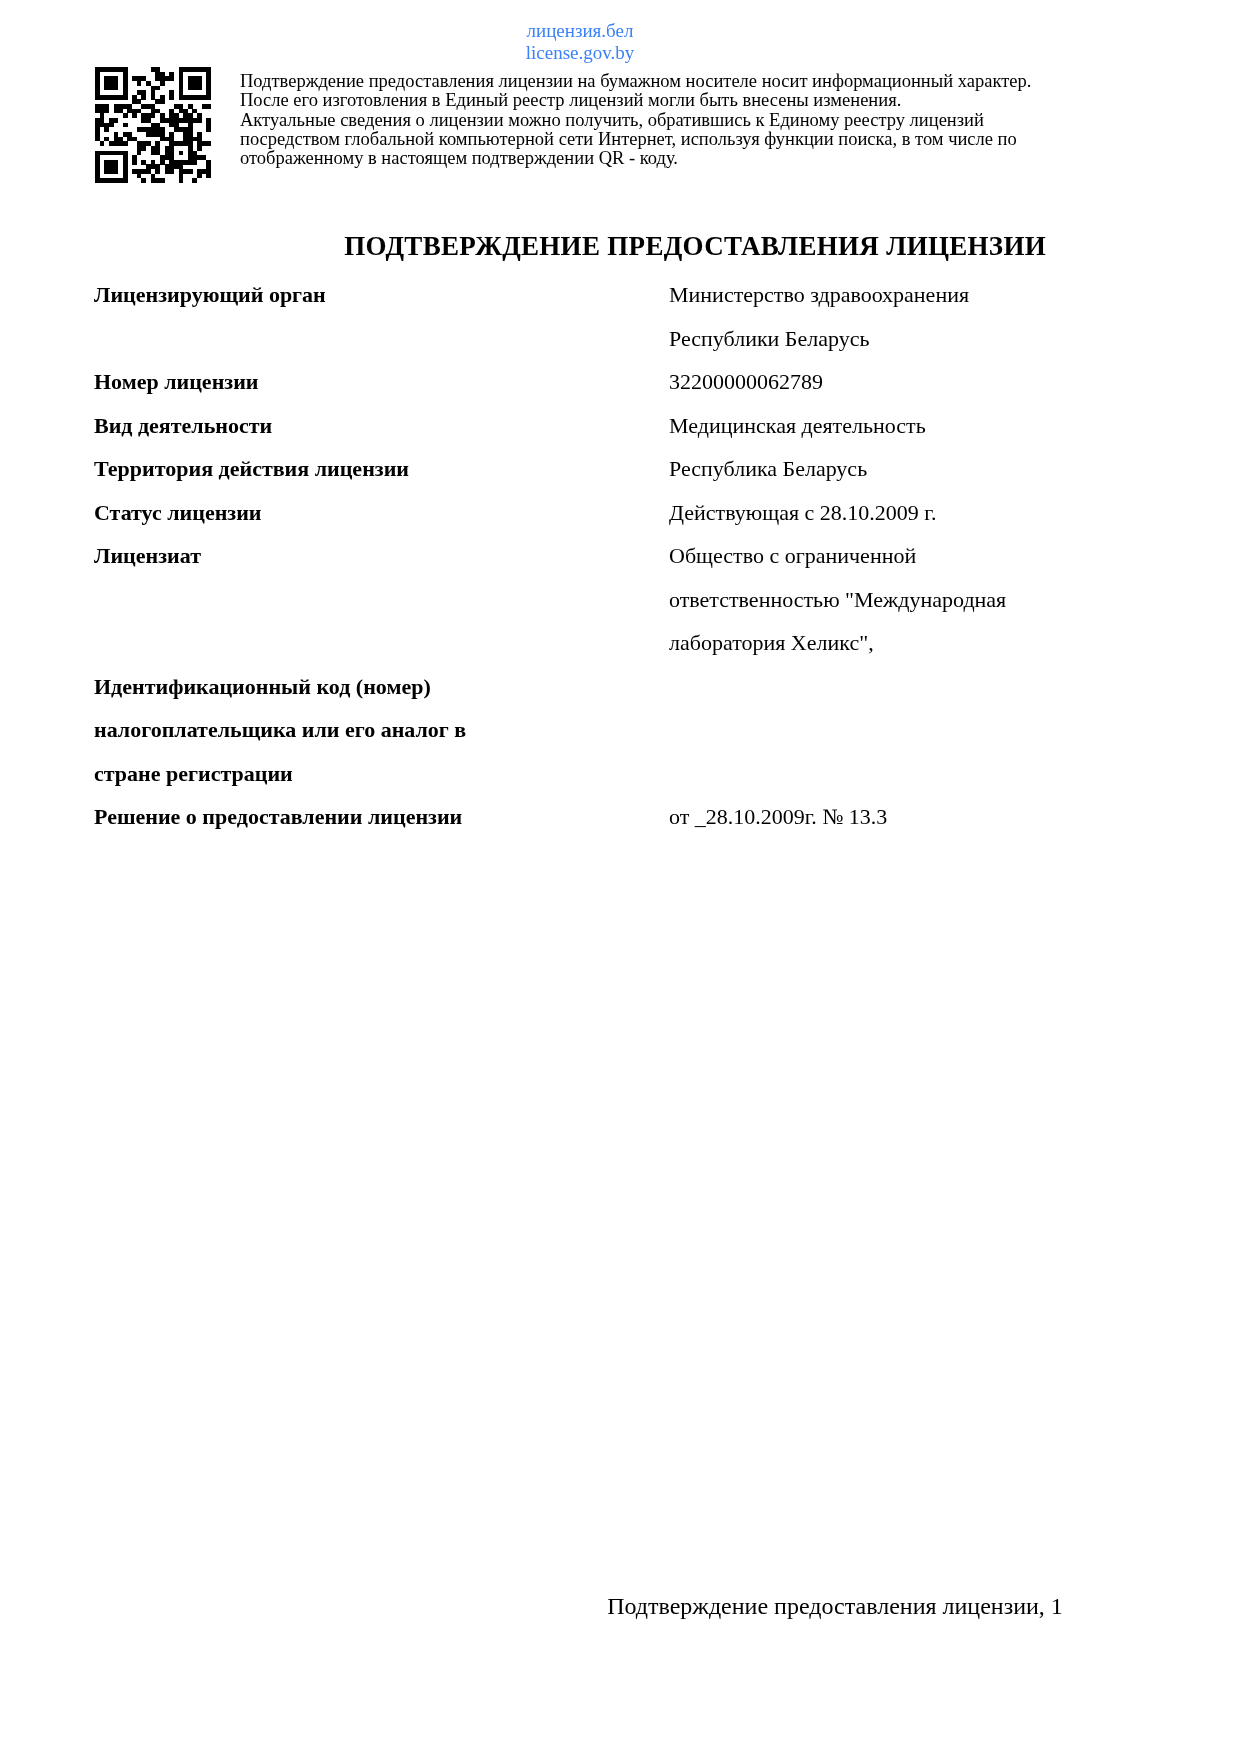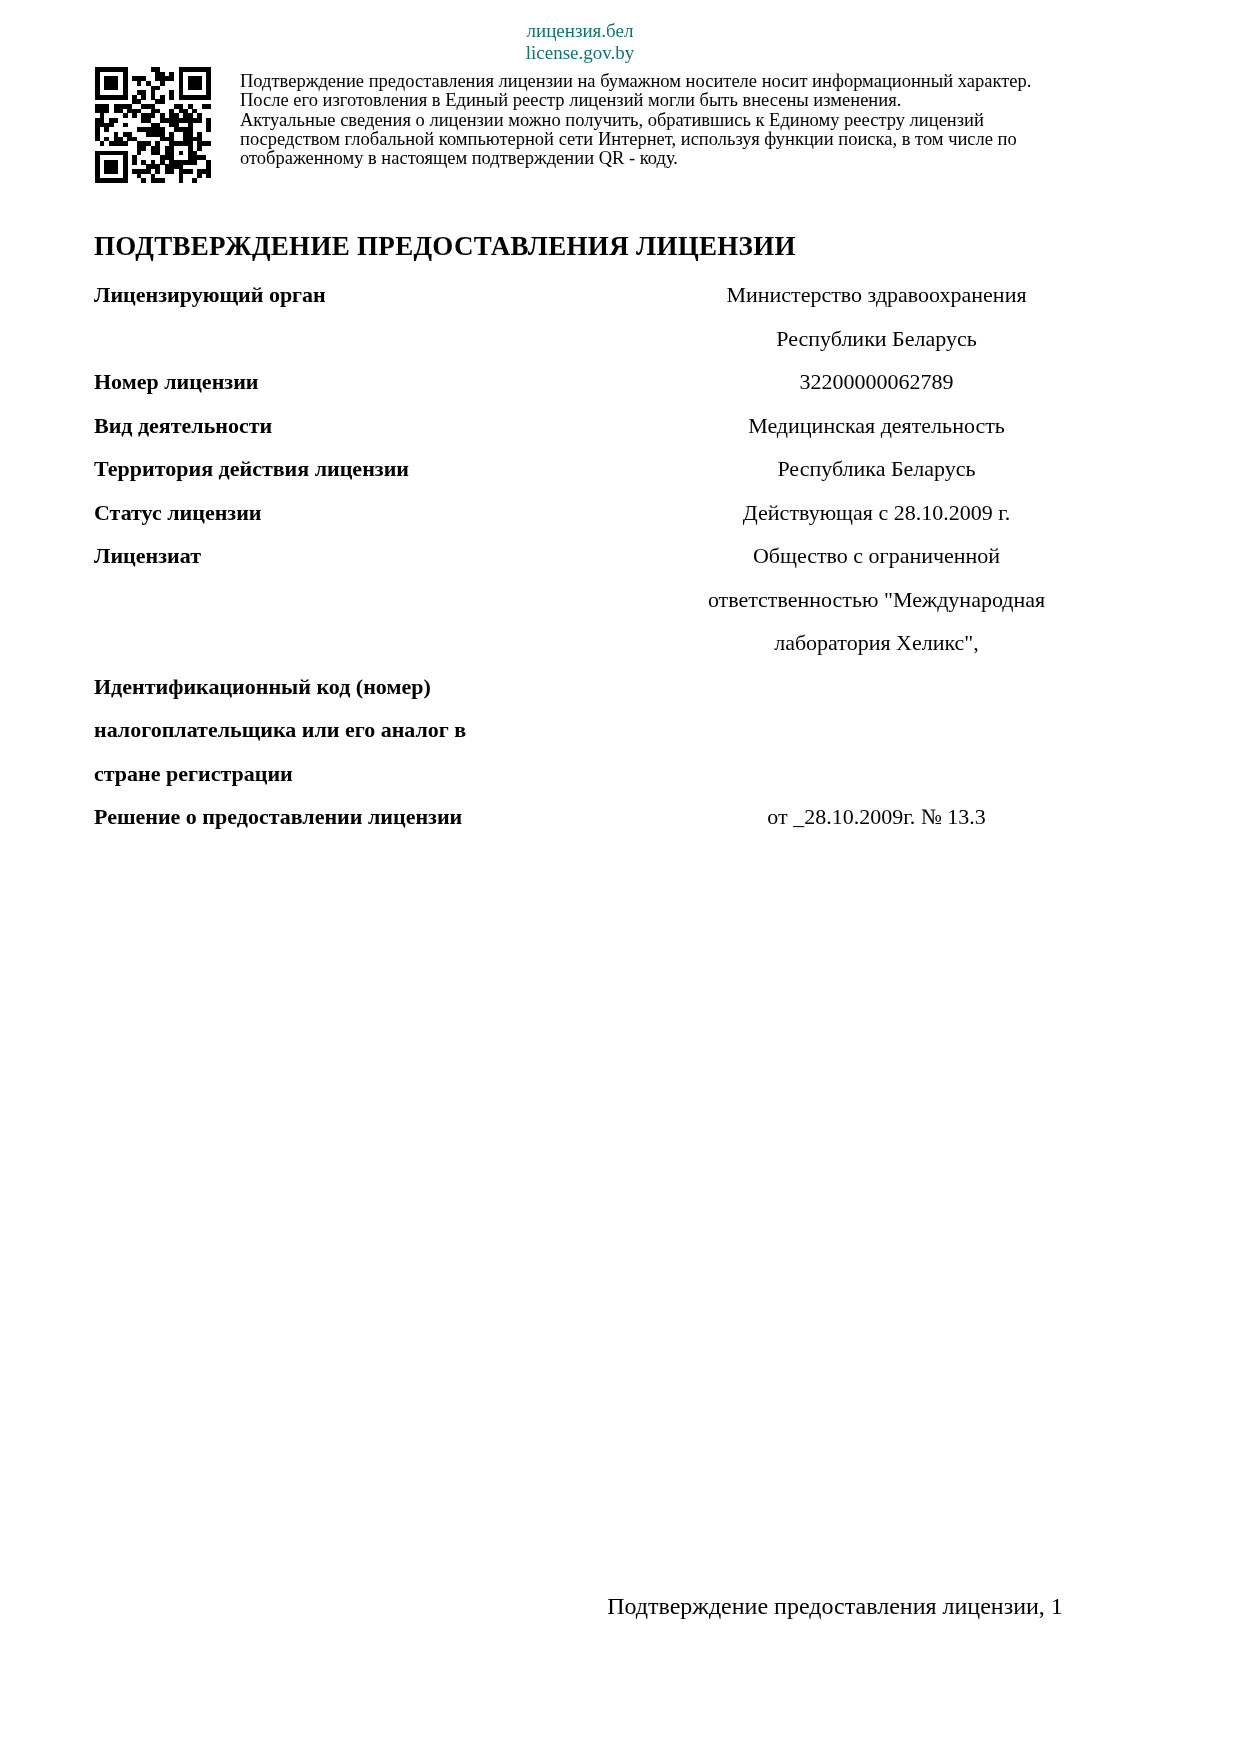--- a/index.html
+++ b/index.html
@@ -8,47 +8,47 @@
     width:1240px;height:1755px;
     background:#ffffff;
     font-family:"Liberation Serif", serif;
     color:#000000;
     overflow:hidden;
   }
   .site-head{
     position:absolute;left:430px;top:20px;width:300px;
     text-align:center;
     font-size:19px;line-height:22px;
-    color:#0f766e;
+    color:#3b82f6;
   }
   .qr{
     position:absolute;left:95px;top:67px;width:116px;height:116px;
   }
   .notice{
     position:absolute;left:240px;top:72px;width:850px;
     font-size:18.5px;line-height:19.3px;
     white-space:pre-line;
   }
   .doc-title{
     position:absolute;left:94px;top:231px;width:952px;
-    text-align:left;
+    text-align:right;
     font-size:27px;font-weight:bold;line-height:30px;
     letter-spacing:0.3px;
   }
   .license-table{
     position:absolute;left:94px;top:273px;width:990px;
     font-size:22px;
   }
   .row{
     display:grid;
     grid-template-columns:575px 1fr;
     line-height:43.5px;
   }
   .cell-label{font-weight:bold;white-space:pre-line;padding-right:20px;}
-  .cell-value{white-space:pre-line;text-align:center;}
+  .cell-value{white-space:pre-line;}
   .doc-footer{
     position:absolute;right:105px;top:1592px;width:600px;
     text-align:center;
     font-size:24px;line-height:28.5px;
   }
 </style>
 </head>
 <body>
 
 <div class="page">

